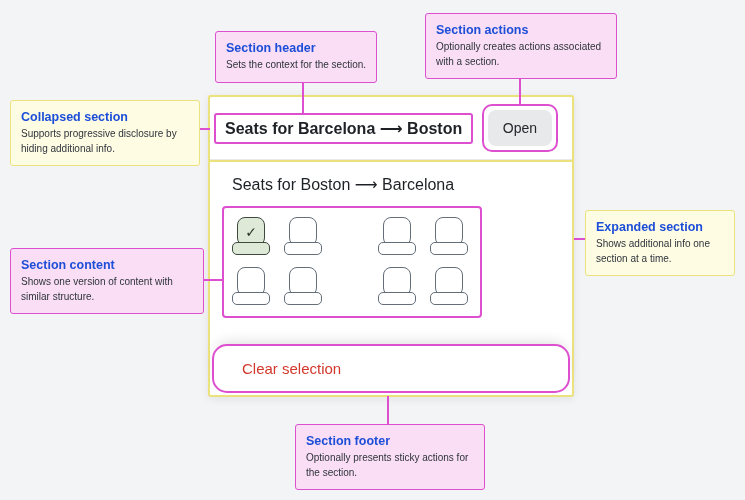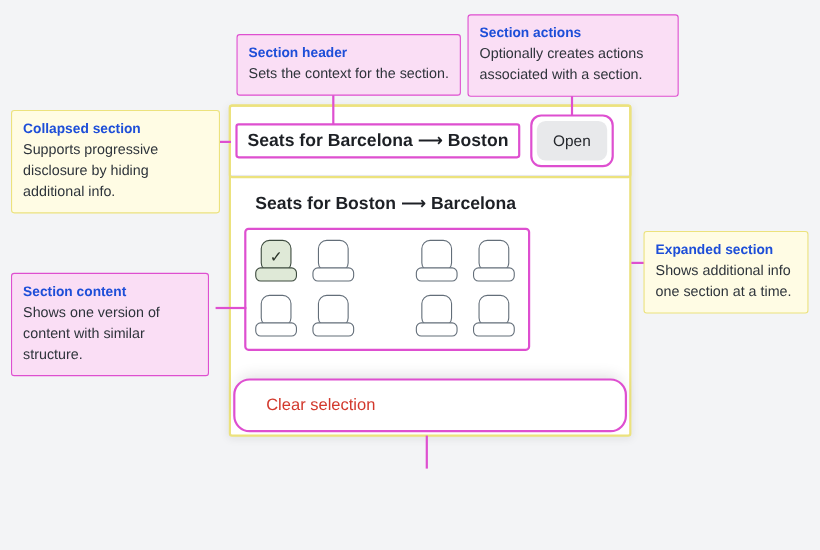--- a/index.html
+++ b/index.html
@@ -15,21 +15,21 @@
   }
   .stage{ position:absolute; inset:0; }
 
   
   .callout{
     position:absolute; z-index:3; border:1.5px solid var(--pink);
     background:var(--pink-bg); border-radius:3px; padding:9px 10px;
   }
   .callout.yellow{ border-color:var(--yellow); background:var(--yellow-bg); }
   .co-title{ font-size:12.5px; font-weight:700; color:#1d4ed8; margin-bottom:3px; }
-  .co-body{ font-size:13px; color:#2e343b; line-height:1.45; }
+  .co-body{ font-size:10px; color:#2e343b; line-height:1.45; }
   .nowrap{ white-space:nowrap; }
 
   
   .conn{ position:absolute; background:var(--pink); z-index:2; }
 
   
   .card{
     position:absolute; left:208px; top:95px; width:366px; height:302px;
     background:#fff; border:2px solid var(--yellow); border-radius:3px;
     box-shadow:0 2px 8px rgba(20,24,31,.08); z-index:1;
@@ -46,21 +46,21 @@
     display:inline-block; border:2px solid var(--pink); border-radius:3px;
     padding:4px 9px; font-size:16px; font-weight:600; color:#1d2025;
   }
   .btn-hl{ border:2px solid var(--pink); border-radius:10px; padding:4px; }
   .btn{
     background:#e8e9eb; border:none; border-radius:8px; cursor:pointer;
     font:500 14px "Liberation Sans","DejaVu Sans",sans-serif; color:#23262b;
     padding:10px 15px;
   }
   .expanded{ padding:15px 0 0 22px; }
-  .exp-title{ font-size:16px; font-weight:700; color:#1d2025; }
+  .exp-title{ font-size:16px; font-weight:400; color:#1d2025; }
   .grid-hl{
     display:inline-block; border:2px solid var(--pink); border-radius:4px;
     padding:9px 12px 11px 8px; margin:12px 0 0 -10px;
   }
   .seat-row{ display:flex; }
   .seat-row + .seat-row{ margin-top:12px; }
   .seat{ position:relative; width:38px; height:38px; cursor:pointer; }
   .seat + .seat{ margin-left:14px; }
   .seat.aisle{ margin-left:56px; }
   .seat-back{
@@ -110,30 +110,34 @@
   <div class="callout" style="left:425px; top:13px; width:192px;">
     <div class="co-title">Section actions</div>
     <div class="co-body">Optionally creates actions associated with a section.</div>
   </div>
 
   <div class="callout yellow" style="left:10px; top:100px; width:190px;">
     <div class="co-title">Collapsed section</div>
     <div class="co-body">Supports progressive disclosure by hiding additional info.</div>
   </div>
 
-  <div class="callout" style="left:10px; top:248px; width:180px;">
+  <div class="callout" style="left:10px; top:248px; width:194px;">
     <div class="co-title">Section content</div>
     <div class="co-body">Shows one version of content with similar structure.</div>
   </div>
 
   <div class="callout yellow" style="left:585px; top:210px; width:150px;">
     <div class="co-title">Expanded section</div>
     <div class="co-body">Shows additional info one section at a time.</div>
   </div>
 
+  <div class="callout" style="left:295px; top:424px; width:190px;">
+    <div class="co-title">Section footer</div>
+    <div class="co-body">Optionally presents sticky actions for the section.</div>
+  </div>
 
   <div class="card">
     <div class="collapsed-outline"></div>
 
     <div class="collapsed-row">
       <span class="title-hl">Seats for Barcelona ⟶ Boston</span>
       <span class="btn-hl">
         <button class="btn">Open</button>
       </span>
     </div>

